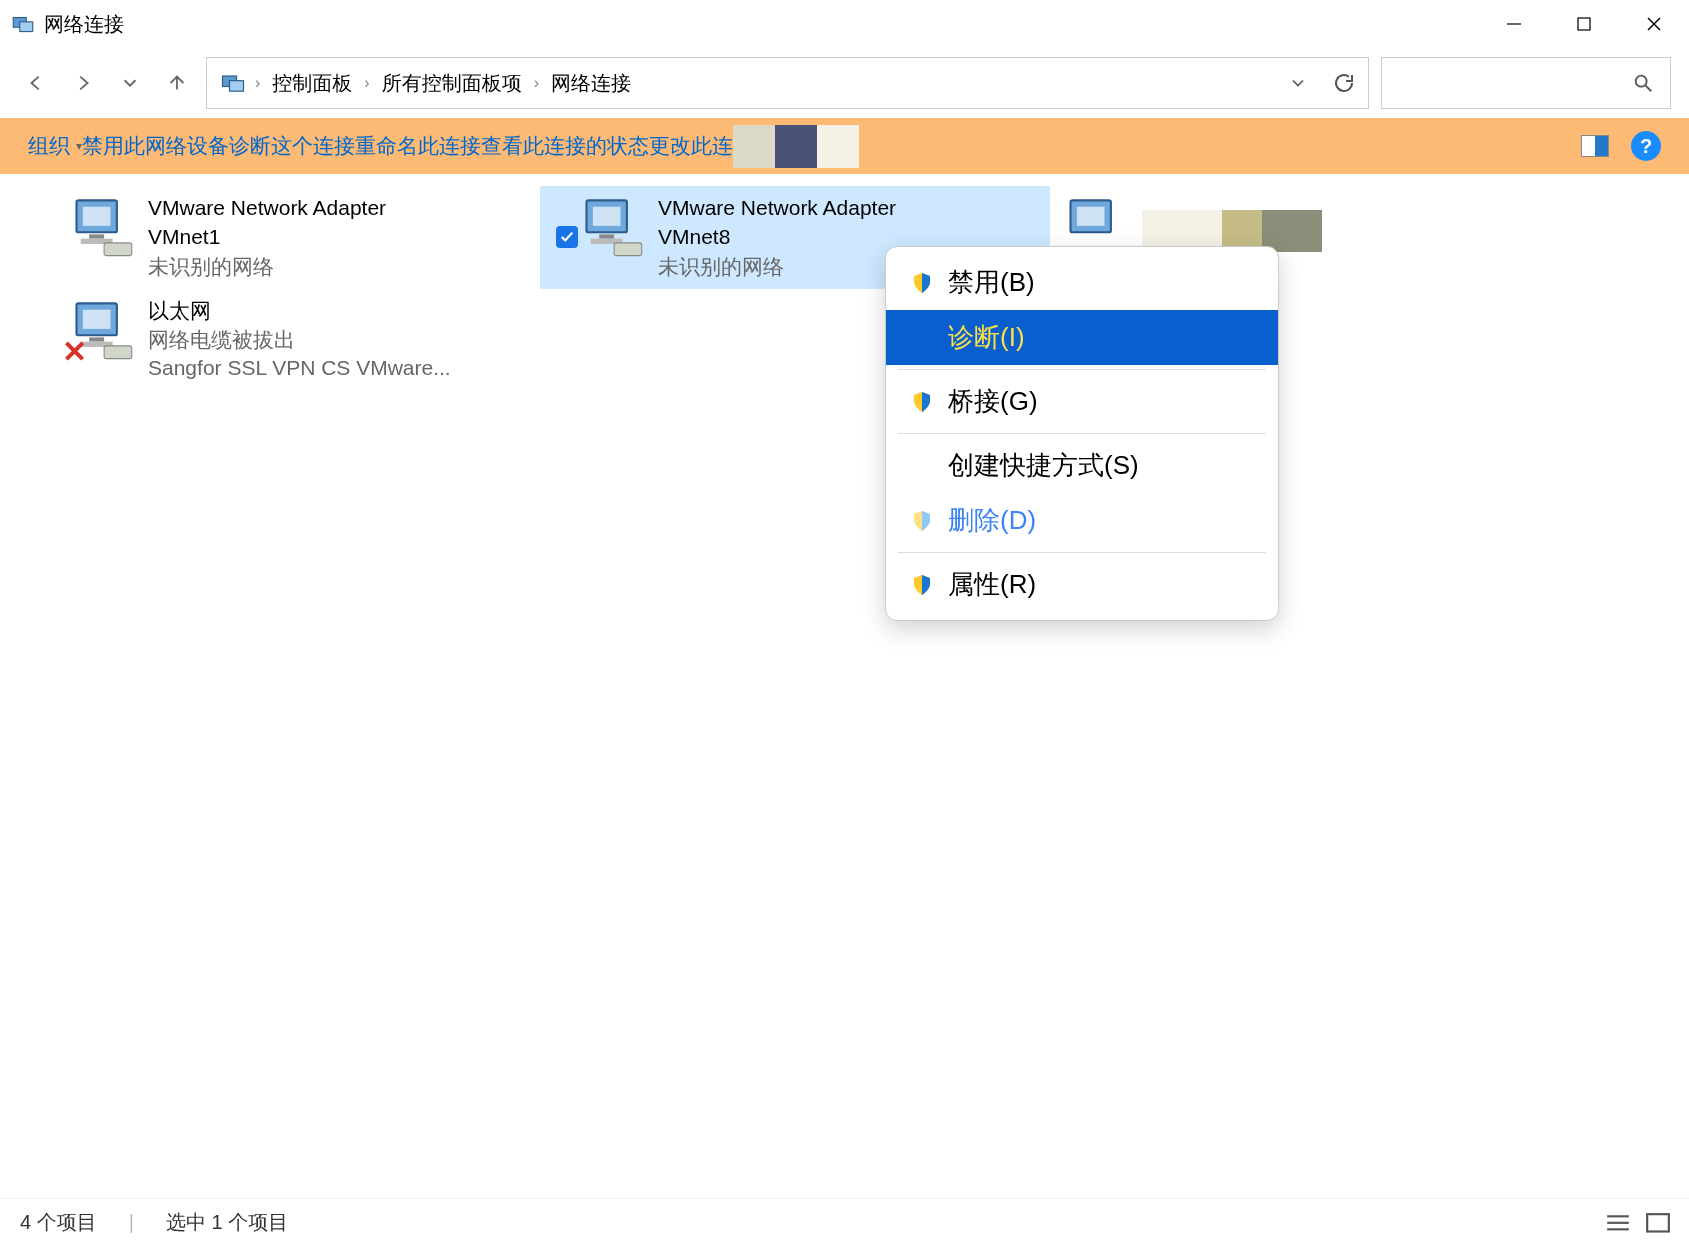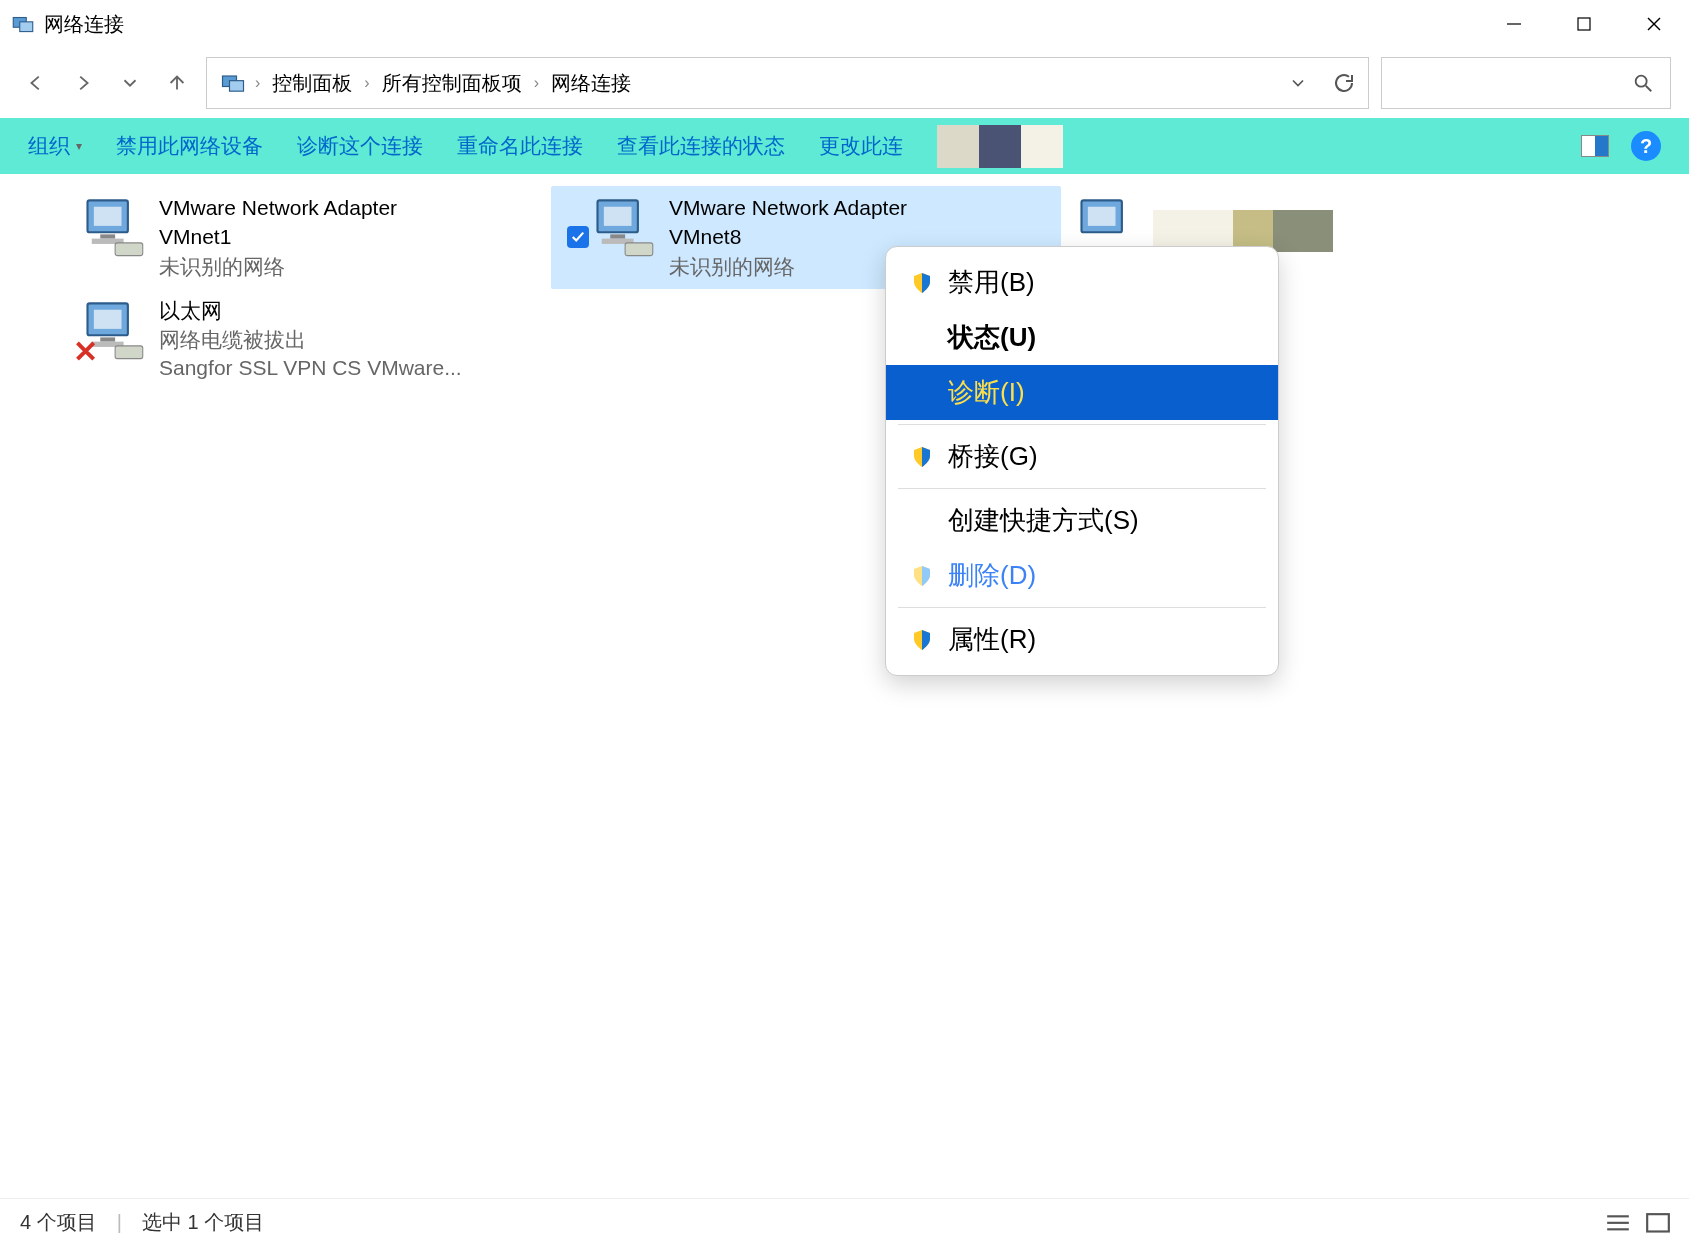--- a/index.html
+++ b/index.html
@@ -15,28 +15,28 @@
   .navbar { height: 70px; display: flex; align-items: center; gap: 12px; padding: 0 18px; }
   .nav-arrow { width: 35px; height: 35px; display: flex; align-items: center; justify-content: center; color: #666; }
   .nav-arrow svg { width: 22px; height: 22px; }
   .addressbar { flex: 1; height: 52px; border: 1px solid #ccc; display: flex; align-items: center; padding: 0 12px; gap: 8px; }
   .addr-icon { width: 28px; height: 28px; }
   .breadcrumb { display: flex; align-items: center; gap: 12px; font-size: 20px; }
   .bc-sep { color: #888; font-size: 16px; }
   .addr-right { margin-left: auto; display: flex; align-items: center; gap: 24px; color: #555; }
   .searchbox { width: 290px; height: 52px; border: 1px solid #ccc; display: flex; align-items: center; justify-content: flex-end; padding: 0 16px; }
   .searchbox svg { width: 22px; height: 22px; color: #555; }
-  .toolbar { height: 56px; background: #5eead4; display: flex; align-items: center; gap: 34px; padding: 0 28px; font-size: 21px; color: #0066cc; }
+  .toolbar { height: 56px; background: #fdba74; display: flex; align-items: center; padding: 0 28px; font-size: 21px; color: #0066cc; }
   .toolbar-item { display: flex; align-items: center; gap: 6px; }
   .toolbar-right { margin-left: auto; display: flex; align-items: center; gap: 22px; }
   .pixelblocks { width: 128px; height: 43px; display: flex; }
   .pxb { width: 42px; height: 100%; }
   .view-toggle { width: 28px; height: 22px; border: 1px solid #888; background: linear-gradient(90deg, #fff 50%, #2578c9 50%); }
   .help-icon { width: 30px; height: 30px; border-radius: 50%; background: #1a8cff; color: #fff; display: flex; align-items: center; justify-content: center; font-weight: bold; font-size: 20px; }
-  .content { flex: 1; position: relative; padding: 12px 41px; }
+  .content { flex: 1; position: relative; padding: 12px 30px; }
   .item-grid { display: flex; flex-wrap: wrap; }
   .net-item { width: 510px; display: flex; align-items: flex-start; padding: 8px 12px; gap: 12px; border-radius: 2px; position: relative; }
   .net-item.selected { background: #cde8ff; }
   .net-item .check { position: absolute; left: 16px; top: 40px; width: 22px; height: 22px; background: #1a73e8; border-radius: 4px; display: none; }
   .net-item.selected .check { display: flex; align-items: center; justify-content: center; }
   .net-item.selected .check svg { width: 14px; height: 14px; color: #fff; }
   .net-icon { width: 68px; height: 68px; flex-shrink: 0; margin-left: 26px; position: relative; }
   .net-text { display: flex; flex-direction: column; gap: 2px; font-size: 21px; }
   .net-title { color: #000; line-height: 1.3; }
   .net-sub { color: #666; }
@@ -46,21 +46,21 @@
   .blurbox { height: 42px; }
   .context-menu { position: absolute; top: 72px; left: 885px; width: 394px; background: #fff; border: 1px solid #ccc; border-radius: 12px; box-shadow: 0 8px 24px rgba(0,0,0,0.18); padding: 8px 0; font-size: 26px; }
   .cm-item { display: flex; align-items: center; gap: 14px; padding: 10px 24px; }
   .cm-item.highlighted { background: #0a5fcf; color: #fde047; }
   .cm-item.disabled { color: #3b82f6; }
   .cm-sep { height: 1px; background: #ddd; margin: 4px 12px; }
   .shield { width: 24px; height: 24px; flex-shrink: 0; }
   .cm-text { }
   .cm-bold .cm-text { font-weight: 600; }
   .cm-noicon { padding-left: 62px; }
-  .statusbar { height: 48px; display: flex; align-items: center; padding: 0 20px; gap: 20px; font-size: 20px; color: #333; border-top: 1px solid #eee; position: relative; }
+  .statusbar { height: 48px; display: flex; align-items: center; padding: 0 20px; gap: 32px; font-size: 20px; color: #333; border-top: 1px solid #eee; position: relative; }
   .statusbar .divider { color: #bbb; }
   .status-right { position: absolute; right: 18px; display: flex; gap: 14px; align-items: center; }
   .status-icon { width: 26px; height: 22px; display: flex; align-items: center; justify-content: center; }
   .hidden-dd { font-size: 12px; color: #666; }
 </style>
 </head>
 <body>
 
 <div class="window">
 
@@ -257,23 +257,20 @@
 
     </div>
 
     <div class="context-menu">
       <div class="cm-item">
         <span class="shield"><svg viewBox="0 0 24 24">
               <path d="M12 2 L20 5 V11 C20 17 12 22 12 22 C12 22 4 17 4 11 V5 Z" fill="#ffca28"></path>
               <path d="M12 2 L20 5 V11 C20 17 12 22 12 22 Z" fill="#1976d2"></path>
             </svg></span>
         <span class="cm-text">禁用(B)</span>
-      </div>
-      <div class="cm-item cm-bold cm-noicon">
-        <span class="cm-text">状态(U)</span>
       </div>
       <div class="cm-item highlighted cm-noicon">
         <span class="cm-text">诊断(I)</span>
       </div>
       <div class="cm-sep"></div>
       <div class="cm-item">
         <span class="shield"><svg viewBox="0 0 24 24">
               <path d="M12 2 L20 5 V11 C20 17 12 22 12 22 C12 22 4 17 4 11 V5 Z" fill="#ffca28"></path>
               <path d="M12 2 L20 5 V11 C20 17 12 22 12 22 Z" fill="#1976d2"></path>
             </svg></span>

